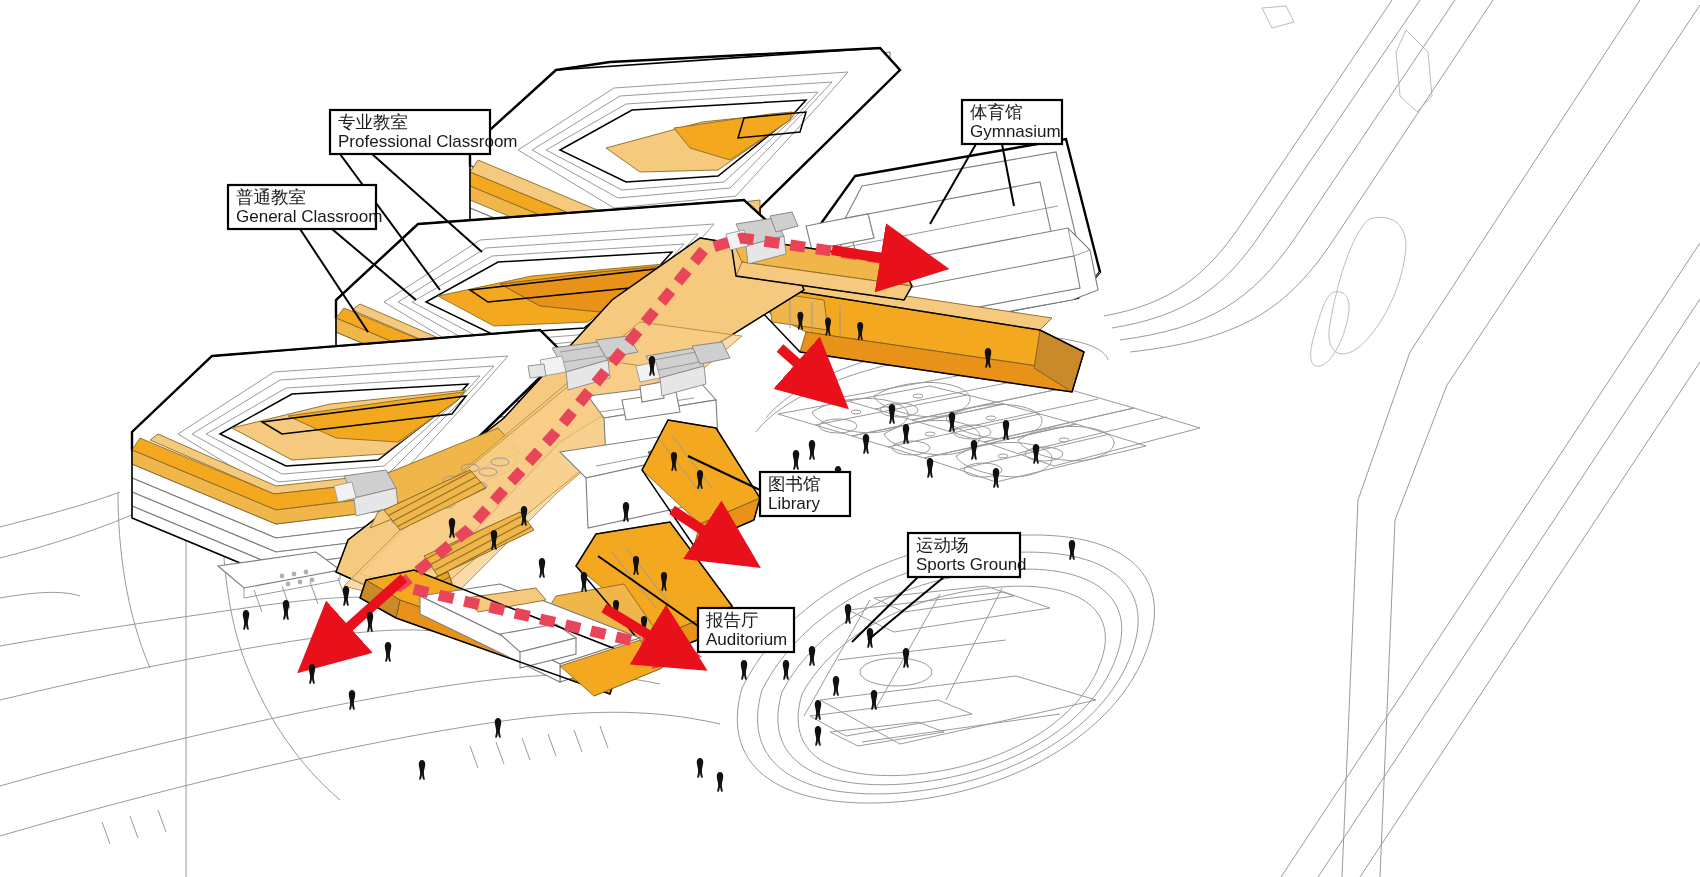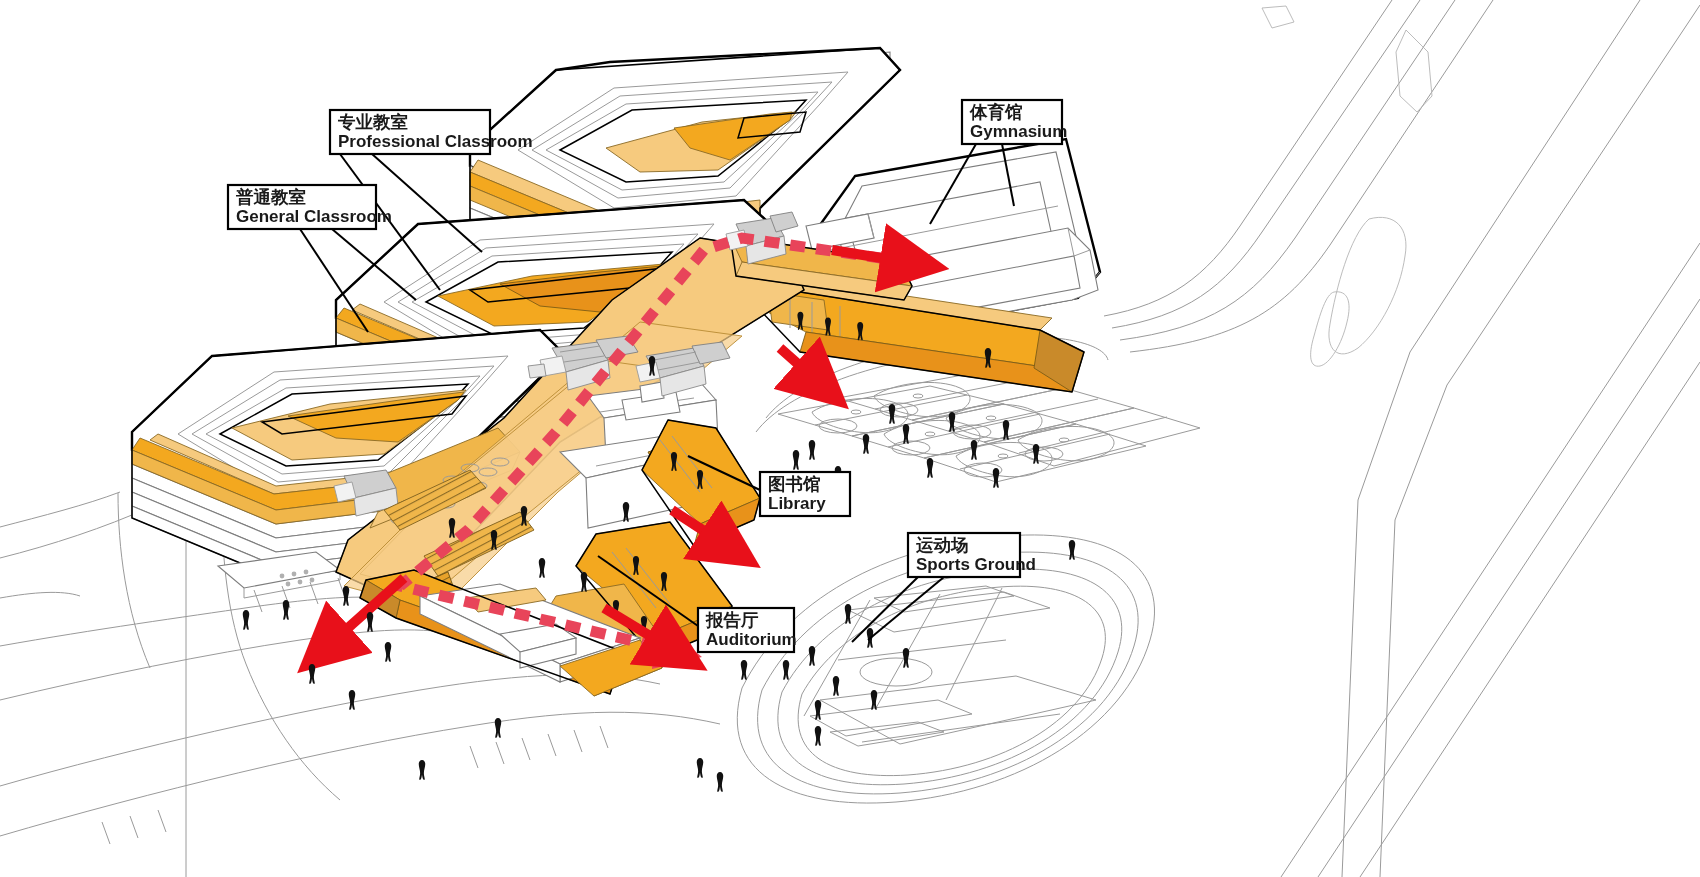--- a/index.html
+++ b/index.html
@@ -1,18 +1,18 @@
 <!DOCTYPE html>
 <html><head>
 <meta charset="utf-8">
 <style>
   html,body{margin:0;padding:0;background:#ffffff;}
   body{width:1700px;height:877px;overflow:hidden;
        font-family:"Liberation Sans","DejaVu Sans",sans-serif;}
-  #stage{position:relative;width:1700px;height:877px;background:#ffffff;font-weight:bold;}
+  #stage{position:relative;width:1700px;height:877px;background:#ffffff;}
   svg{display:block;}
   .lbl-box{fill:#ffffff;stroke:#000000;stroke-width:2.2;}
   .lbl-txt{font-family:"Liberation Sans","DejaVu Sans",sans-serif;
            font-size:17px;fill:#1a1a1a;dominant-baseline:middle;}
   .lbl-txt.cn{font-size:17.5px;}
   .leader{stroke:#000000;stroke-width:2;fill:none;}
   .thin{stroke:#9a9a9a;stroke-width:1;fill:none;}
   .thin2{stroke:#b4b4b4;stroke-width:0.9;fill:none;}
   .hard-s{stroke:#000000;stroke-width:1.5;fill:none;}
   .roofw{fill:#ffffff;stroke:#7d7d7d;stroke-width:1.1;}

